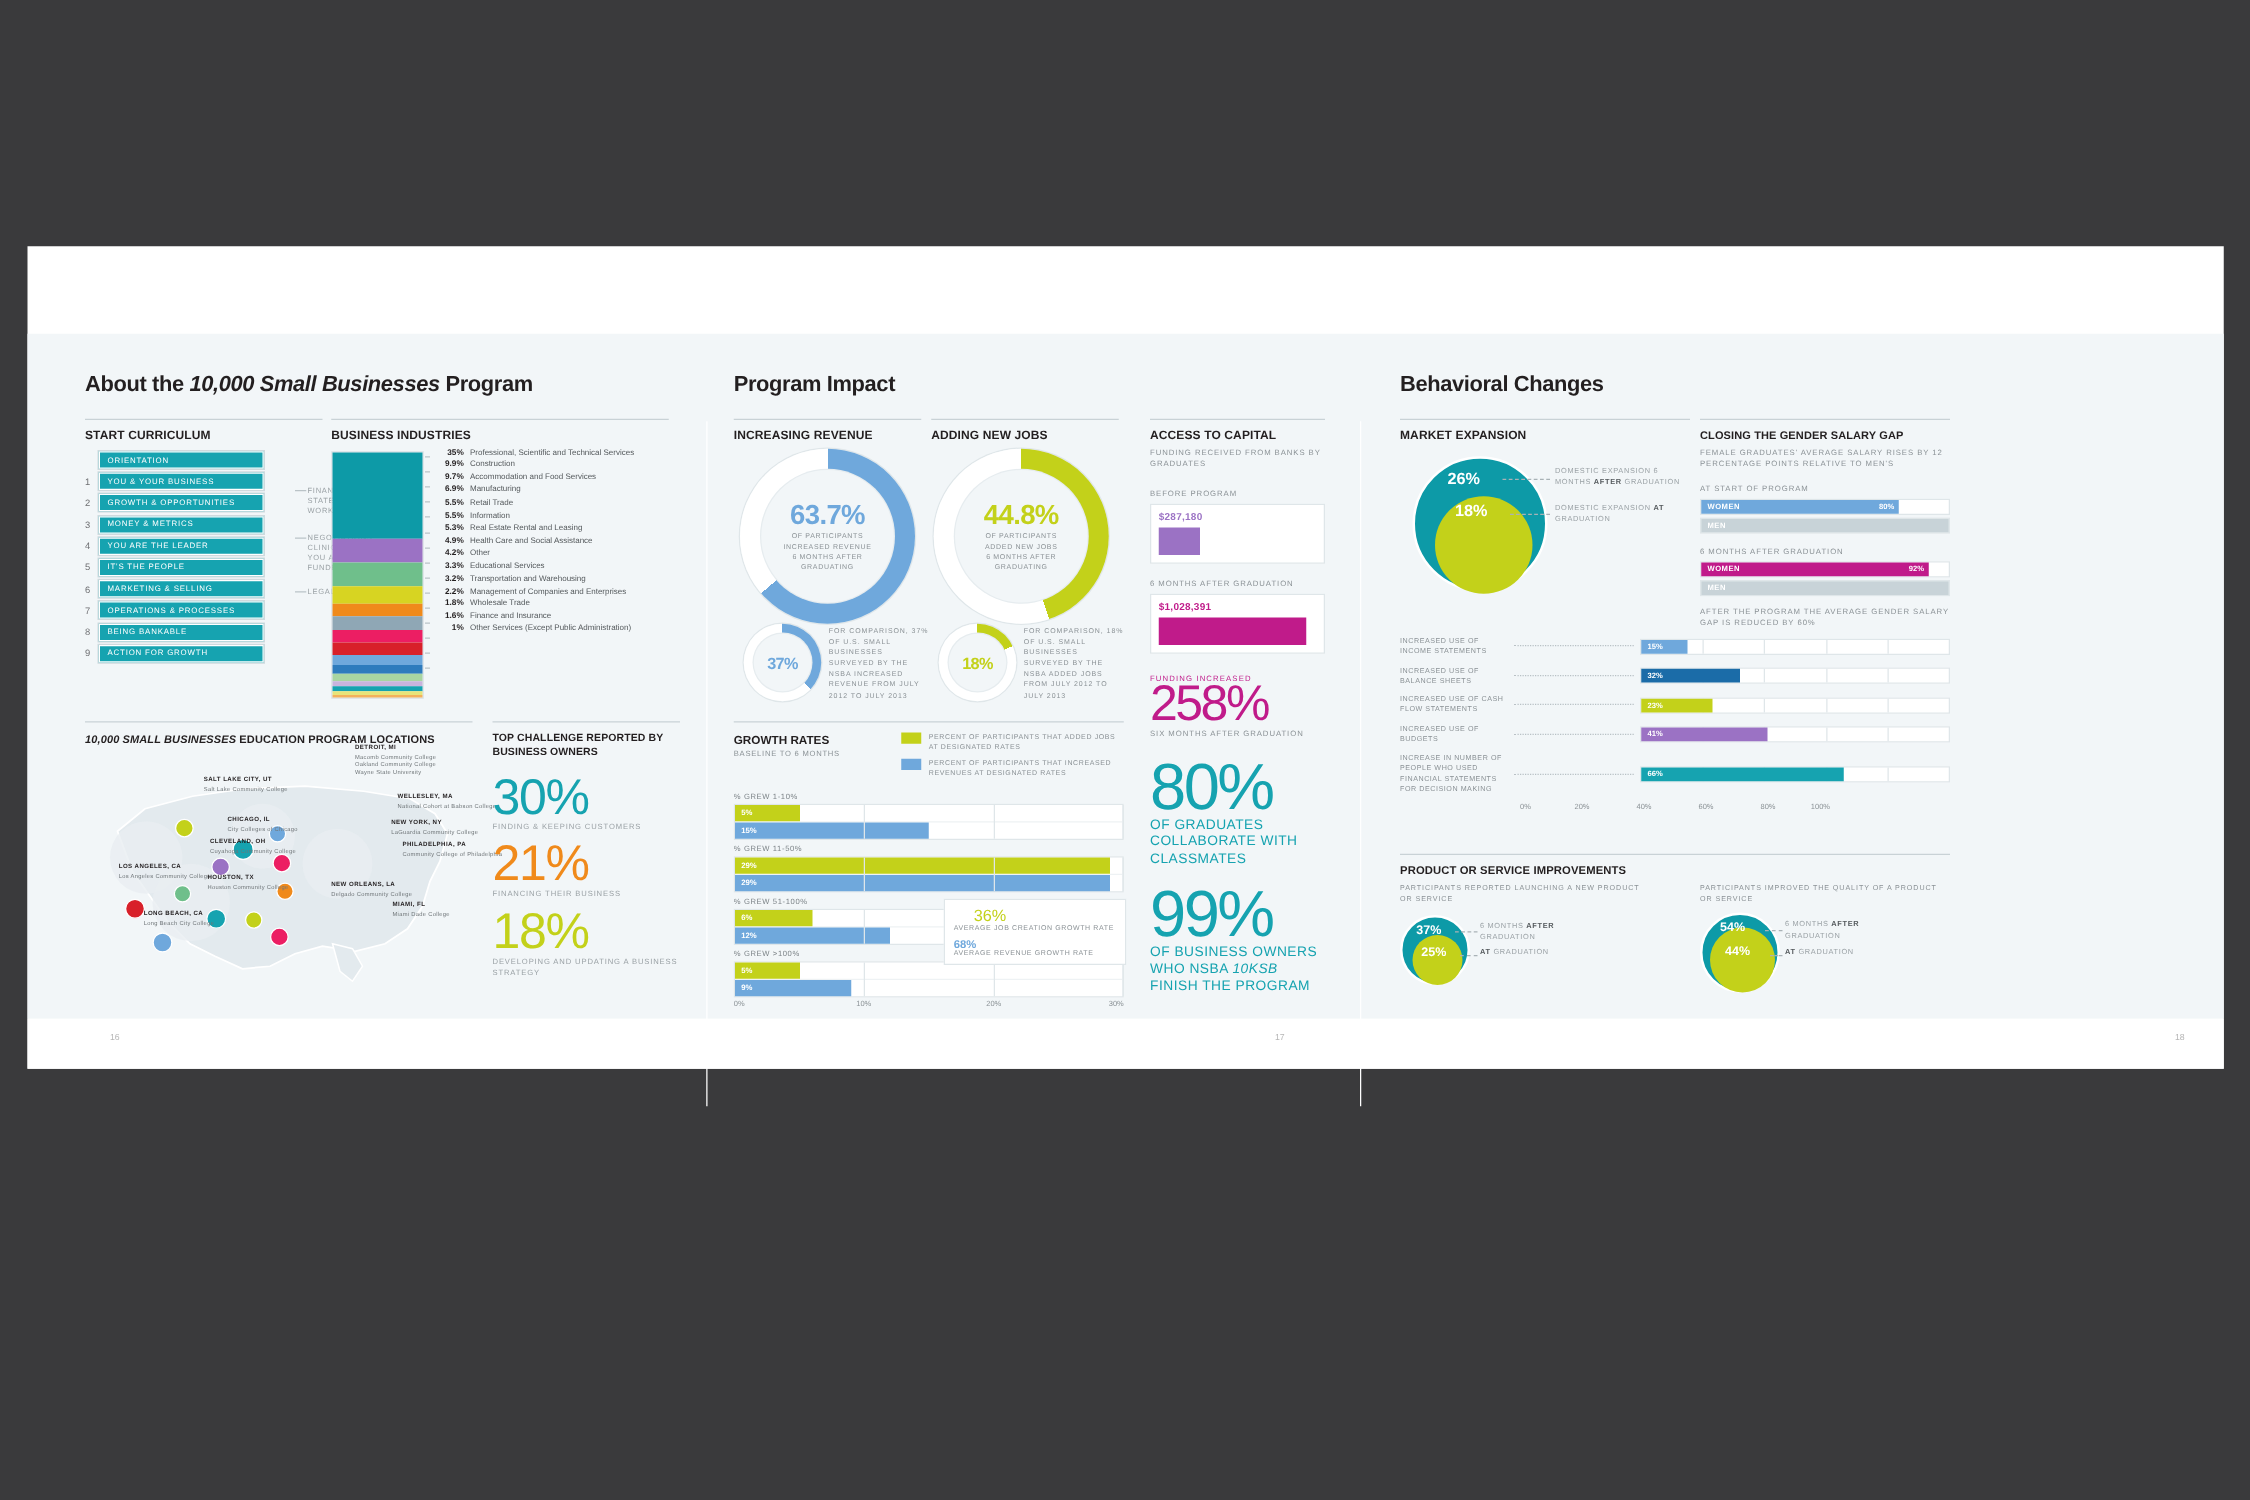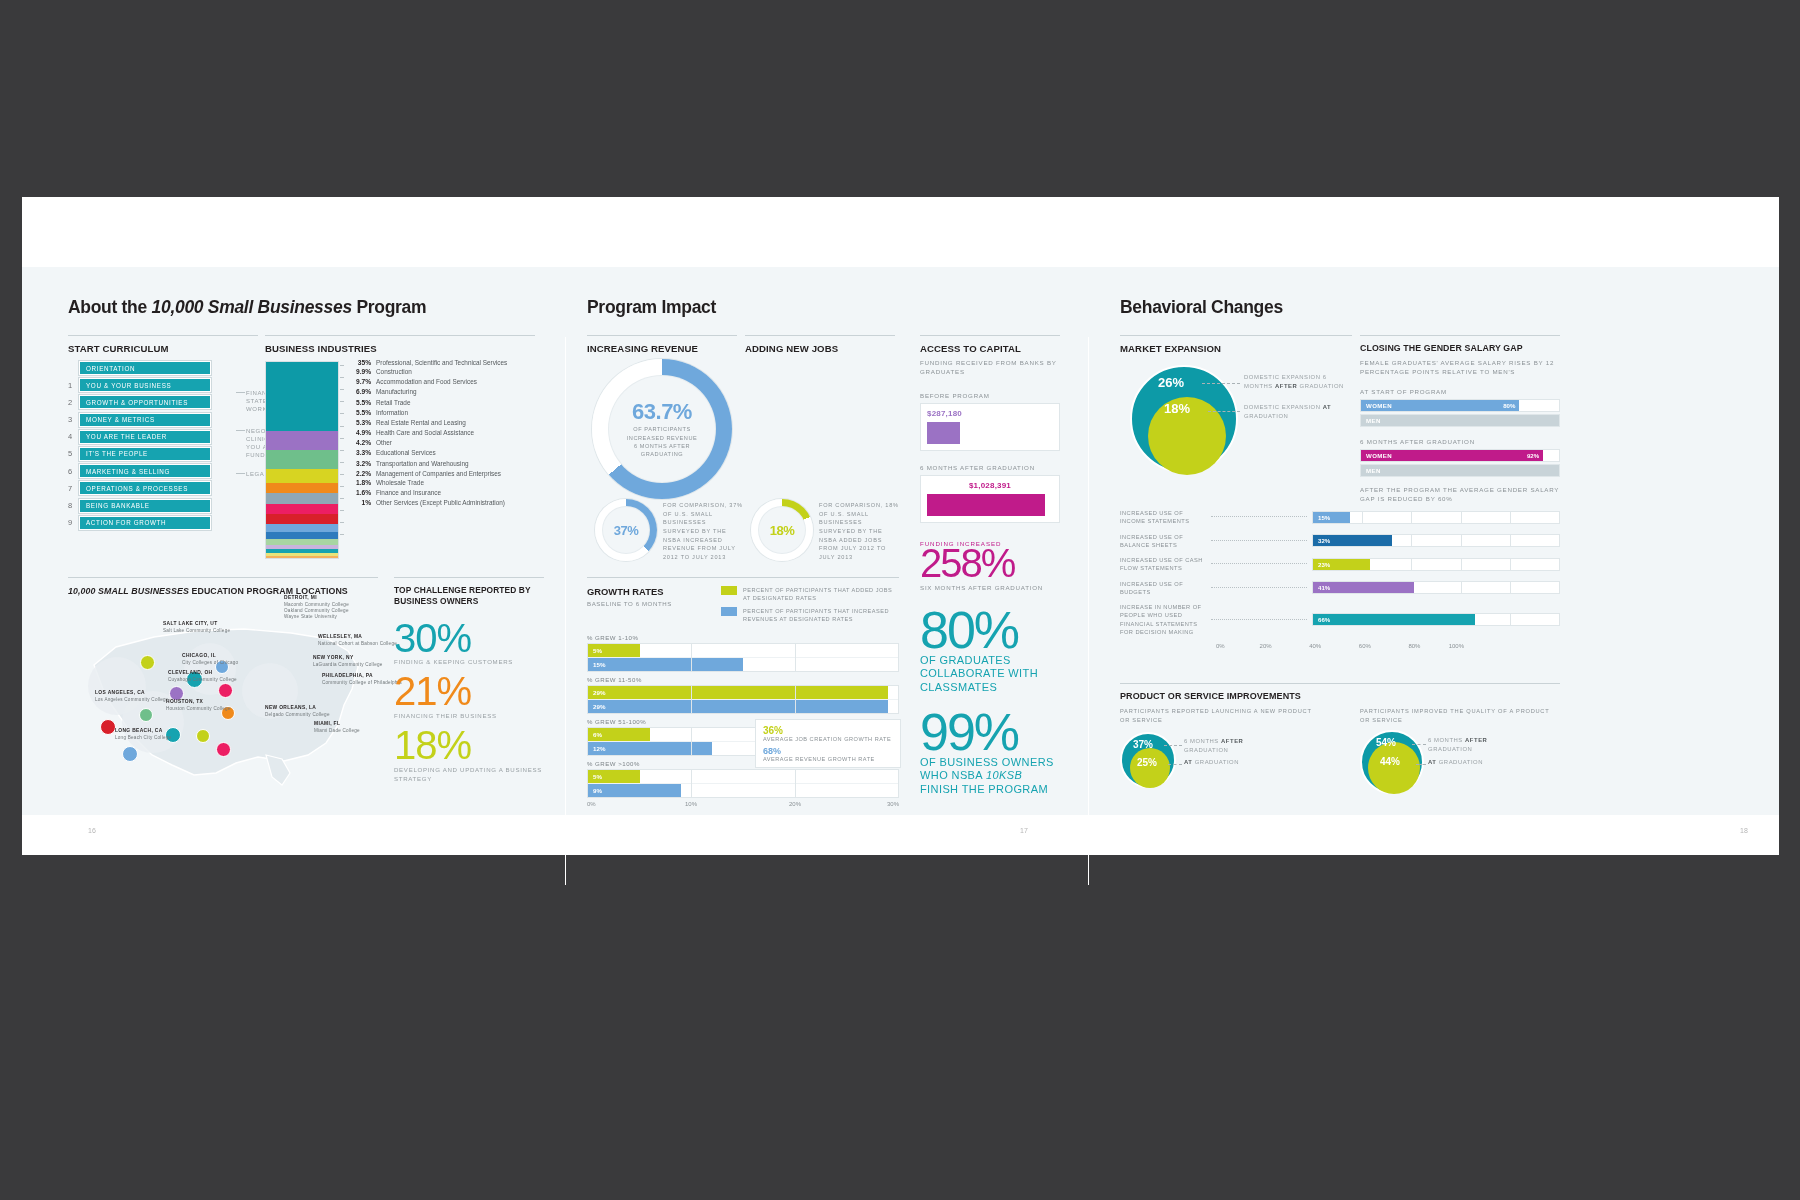--- a/index.html
+++ b/index.html
@@ -357,20 +357,31 @@
           <div style="position: absolute; left: 8px; top: 8px; width: 46px; height: 46px; border-radius: 50%; background: rgb(242, 246, 248); box-shadow: rgb(230, 236, 239) 0px 0px 0px 1px;"></div>
           <div style="position: absolute; left: 0px; top: 0px; width: 62px; height: 62px; display: flex; flex-direction: column; align-items: center; justify-content: center; text-align: center;">
             <div class="donut-pct" style="font-size: 13px; color: rgb(111, 168, 220);">37%</div>
           </div>
         </div>
       <div class="minihead" style="position:absolute;left:98px;top:214px;width:80px;font-size:5.6px;line-height:1.55;">FOR COMPARISON, 37% OF U.S. SMALL BUSINESSES SURVEYED BY THE NSBA INCREASED REVENUE FROM JULY 2012 TO JULY 2013</div>
 
       <div style="position:absolute;left:180px;top:48px;width:150px;">
         <div class="subhead">ADDING NEW JOBS</div>
       </div>
+      <div id="donutJobs" style="position:absolute;left:182px;top:72px;width:140px;height:140px;">
+          <div style="position: absolute; left: 0px; top: 0px; width: 140px; height: 140px; border-radius: 50%; background: conic-gradient(rgb(195, 209, 26) 0deg, rgb(195, 209, 26) 161.28deg, rgb(255, 255, 255) 161.28deg, rgb(255, 255, 255) 360deg); box-shadow: rgb(223, 230, 233) 0px 0px 0px 1px;"></div>
+          <div style="position: absolute; left: 17px; top: 17px; width: 106px; height: 106px; border-radius: 50%; background: rgb(242, 246, 248); box-shadow: rgb(230, 236, 239) 0px 0px 0px 1px;"></div>
+          <div style="position: absolute; left: 0px; top: 0px; width: 140px; height: 140px; display: flex; flex-direction: column; align-items: center; justify-content: center; text-align: center;">
+            <div class="donut-pct" style="font-size: 22px; color: rgb(195, 209, 26);">44.8%</div>
+            <div class="donut-cap" style="font-size: 5.6px; white-space: pre;">OF PARTICIPANTS
+ADDED NEW JOBS
+6 MONTHS AFTER
+GRADUATING</div>
+          </div>
+        </div>
       <div id="donutJobsSmall" style="position:absolute;left:186px;top:212px;width:62px;height:62px;">
           <div style="position: absolute; left: 0px; top: 0px; width: 62px; height: 62px; border-radius: 50%; background: conic-gradient(rgb(195, 209, 26) 0deg, rgb(195, 209, 26) 64.8deg, rgb(255, 255, 255) 64.8deg, rgb(255, 255, 255) 360deg); box-shadow: rgb(223, 230, 233) 0px 0px 0px 1px;"></div>
           <div style="position: absolute; left: 8px; top: 8px; width: 46px; height: 46px; border-radius: 50%; background: rgb(242, 246, 248); box-shadow: rgb(230, 236, 239) 0px 0px 0px 1px;"></div>
           <div style="position: absolute; left: 0px; top: 0px; width: 62px; height: 62px; display: flex; flex-direction: column; align-items: center; justify-content: center; text-align: center;">
             <div class="donut-pct" style="font-size: 13px; color: rgb(195, 209, 26);">18%</div>
           </div>
         </div>
       <div class="minihead" style="position:absolute;left:254px;top:214px;width:80px;font-size:5.6px;line-height:1.55;">FOR COMPARISON, 18% OF U.S. SMALL BUSINESSES SURVEYED BY THE NSBA ADDED JOBS FROM JULY 2012 TO JULY 2013</div>
 
       <div style="position:absolute;left:22px;top:290px;width:312px;">
@@ -459,41 +470,41 @@
         <div id="grAxis" style="position:relative;height:12px;margin-top:3px;">
             <div class="axislab" style="left: 0%; transform: translateX(0px);">0%</div>
             <div class="axislab" style="left: 33.3333%; transform: translateX(-50%);">10%</div>
             <div class="axislab" style="left: 66.6667%; transform: translateX(-50%);">20%</div>
             <div class="axislab" style="left: 100%; transform: translateX(-100%);">30%</div>
           </div>
       </div>
 
       <div id="grAverages" style="position:absolute;left:190px;top:432px;width:146px;background:#fff;border:1px solid #dfe6e9;padding:5px 7px;box-sizing:border-box;">
           <div style="margin-bottom: 4px;">
-            <div style="font-size: 10px; font-weight: bold; color: rgb(195, 209, 26);">36%</div>
+            <div style="font-size: 13px; font-weight: normal; color: rgb(195, 209, 26); margin-left: 16px;">36%</div>
             <div style="font-size: 5.6px; letter-spacing: 0.5px; color: rgb(139, 146, 150);">AVERAGE JOB CREATION GROWTH RATE</div>
           </div>
           <div style="margin-bottom: 0px;">
             <div style="font-size: 9px; font-weight: bold; color: rgb(111, 168, 220);">68%</div>
             <div style="font-size: 5.6px; letter-spacing: 0.5px; color: rgb(139, 146, 150);">AVERAGE REVENUE GROWTH RATE</div>
           </div>
         </div>
 
       <div style="position:absolute;left:355px;top:48px;width:140px;">
         <div class="subhead">ACCESS TO CAPITAL</div>
         <div class="minihead" style="margin-top:4px;">FUNDING RECEIVED FROM BANKS BY GRADUATES</div>
 
         <div class="minihead" style="margin-top:14px;">BEFORE PROGRAM</div>
         <div class="capbox" style="margin-top:3px;">
           <div class="capval" style="color:#9b72c4;">$287,180</div>
           <div id="capBarBefore" class="capbar" style="background: rgb(155, 114, 196); width: 26%;"></div>
         </div>
 
         <div class="minihead" style="margin-top:12px;">6 MONTHS AFTER GRADUATION</div>
-        <div class="capbox" style="margin-top:3px;text-align:center;">
+        <div class="capbox" style="margin-top:3px;">
           <div class="capval" style="color:#c01b8a;">$1,028,391</div>
           <div id="capBarAfter" class="capbar" style="background: rgb(192, 27, 138); width: 94%;"></div>
         </div>
 
         <div class="minihead" style="margin-top:16px;color:#c01b8a;letter-spacing:.9px;">FUNDING  INCREASED</div>
         <div class="hugenum" style="font-size:40px;color:#c01b8a;margin-top:-2px;">258%</div>
         <div class="minihead" style="margin-top:2px;">SIX MONTHS AFTER GRADUATION</div>
 
         <div class="hugenum" style="font-size:52px;color:#16a3b0;margin-top:16px;">80%</div>
         <div style="font-size:11px;letter-spacing:.4px;line-height:1.22;color:#16a3b0;margin-top:1px;">OF GRADUATES COLLABORATE WITH CLASSMATES</div>

